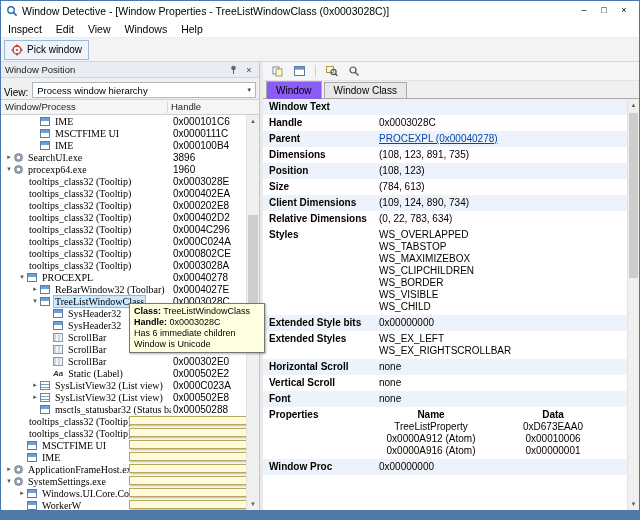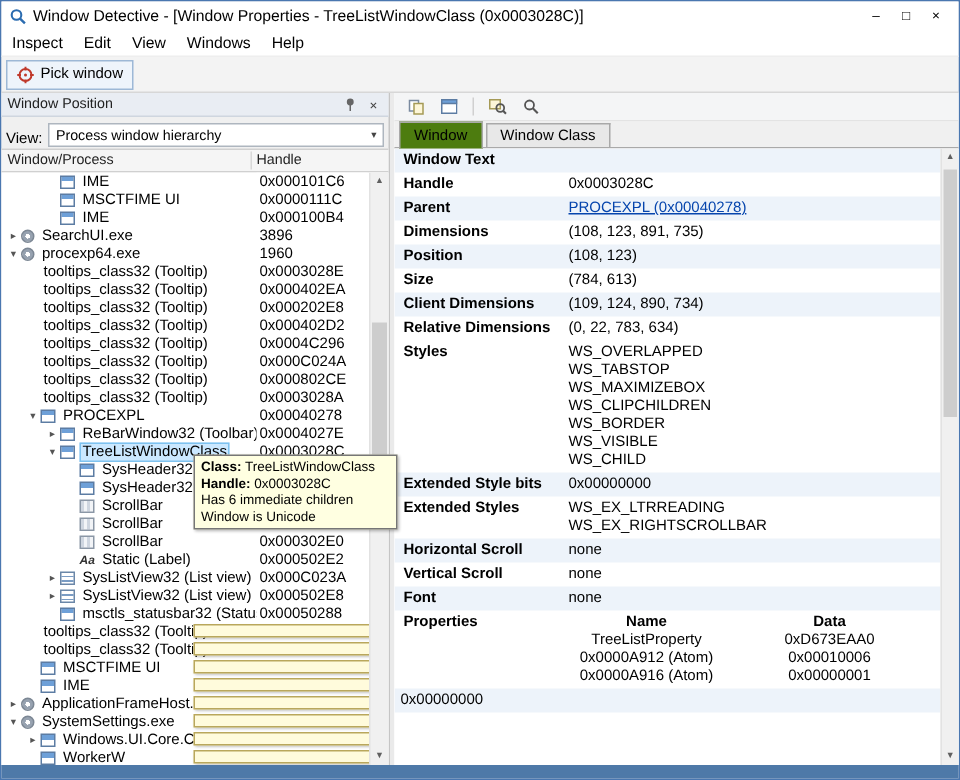--- a/index.html
+++ b/index.html
@@ -36,41 +36,41 @@
   .trow{height:12px;display:flex;align-items:center;position:relative;font-size:10px;color:#000;white-space:nowrap;}
   .ind{flex:none;display:inline-block;height:1px;}
   .arrow{width:10px;flex:none;text-align:center;font-size:7px;color:#555;}
   .ticon{width:10px;height:9px;flex:none;margin-right:3px;box-sizing:border-box;display:inline-flex;align-items:center;justify-content:center;}
   .ticon.window{border:1px solid #5c7ca3;background:linear-gradient(#6ea0d8 0 3px,#fff 3px);}
   .ticon.tooltip{border:1px solid #b9a75c;background:#fffbdc;}
   .ticon.process{border:1px solid #7c8794;border-radius:50%;background:radial-gradient(circle,#fff 0 1.5px,#97a2b0 1.6px);width:9px;height:9px;}
   .ticon.scroll{border:1px solid #8b97a6;background:repeating-linear-gradient(90deg,#cfd6e0 0 2px,#f2f4f7 2px 4px);}
   .ticon.list{border:1px solid #6b87a8;background:repeating-linear-gradient(#fff 0 2px,#7a9cc4 2px 3px);}
   .ticon.label{border:none;background:none;width:auto;min-width:10px;font-size:8px;font-weight:bold;font-style:italic;color:#333;}
-  .tlabel{padding:0 2px;line-height:11px;}
+  .tlabel{padding:0 2px;line-height:11px;font-family:Liberation Serif, serif;}
   .sel .tlabel{background:#cbe8ff;border:1px solid #7ec2ef;padding:0 1px;}
   .thandle{position:absolute;left:170px;top:0;height:100%;display:flex;align-items:center;background:#fff;padding-left:2px;min-width:72px;}
   
   .vscroll{position:absolute;right:0;top:0;bottom:0;width:13px;background:#f0f0f0;border-left:1px solid #e2e2e2;box-sizing:border-box;}
   .sarrow{height:12px;display:flex;align-items:center;justify-content:center;font-size:6px;color:#606060;}
   .sarrow.down{position:absolute;bottom:0;left:0;right:0;}
   .sthumb{position:absolute;left:1px;right:1px;background:#cdcdcd;}
   
   .tooltip{position:absolute;left:128px;top:241px;width:126px;background:#ffffe1;border:1px solid #767676;font-size:9px;line-height:11px;padding:2px 4px;z-index:9;box-shadow:1px 1px 2px rgba(0,0,0,.3);color:#000;}
   .tt-l{font-weight:bold;}
   
   .splitter{width:3px;flex:none;background:#eaeaea;cursor:col-resize;}
   
   .rightpanel{flex:1;min-width:0;background:#fff;display:flex;flex-direction:column;position:relative;}
   .ptoolbar{height:18px;background:#f4f5f6;display:flex;align-items:center;gap:3px;padding:0 5px;border-bottom:1px solid #e3e3e3;flex:none;}
   .pt-btn{width:17px;height:15px;display:flex;align-items:center;justify-content:center;border:1px solid transparent;}
   .pt-sep{width:1px;height:12px;background:#d0d0d0;margin:0 3px;}
   .tabs{height:17px;background:#f0f0f0;display:flex;align-items:flex-end;padding-left:3px;border-bottom:1px solid #a9a9a9;flex:none;}
   .tab{height:15px;padding:0 9px;font-size:10px;display:flex;align-items:center;border:1px solid #a9a9a9;border-bottom:none;background:#e8e8e8;margin-right:2px;color:#000;}
-  .tab.active{background:#4d7c0f;height:17px;margin-bottom:-1px;z-index:2;}
+  .tab.active{background:#8b5cf6;height:17px;margin-bottom:-1px;z-index:2;}
   .gridwrap{flex:1;position:relative;overflow:hidden;background:#fff;}
   .grid{position:absolute;left:0;top:0;bottom:0;right:12px;overflow:hidden;}
   .prow{display:flex;font-size:10px;color:#000;}
   .prow.alt{background:#edf3fa;}
   .pname{width:112px;flex:none;font-weight:bold;padding:2px 6px;line-height:12px;box-sizing:border-box;}
   .pval{flex:1;padding:2px 4px;line-height:12px;min-height:12px;}
   .plink{color:#0645ad;text-decoration:underline;}
   .stbl{display:grid;grid-template-columns:104px auto;text-align:center;}
   .sth{font-weight:bold;line-height:12px;}
   .std{line-height:12px;}
@@ -478,21 +478,21 @@
                 <div>WS_CHILD</div>
               </div>
             </div>
             <div class="prow alt">
               <div class="pname">Extended Style bits</div>
               <div class="pval">0x00000000</div>
             </div>
             <div class="prow">
               <div class="pname">Extended Styles</div>
               <div class="pval">
-                <div>WS_EX_LTRREADING</div>
+                <div>WS_EX_LEFT</div>
                 <div>WS_EX_RIGHTSCROLLBAR</div>
               </div>
             </div>
             <div class="prow alt">
               <div class="pname">Horizontal Scroll</div>
               <div class="pval">none</div>
             </div>
             <div class="prow">
               <div class="pname">Vertical Scroll</div>
               <div class="pval">none</div>
@@ -510,20 +510,21 @@
                   <div class="std">TreeListProperty</div>
                   <div class="std">0xD673EAA0</div>
                   <div class="std">0x0000A912 (Atom)</div>
                   <div class="std">0x00010006</div>
                   <div class="std">0x0000A916 (Atom)</div>
                   <div class="std">0x00000001</div>
                 </div>
               </div>
             </div>
             <div class="prow alt">
+              <div class="pname">Window Proc</div>
               <div class="pval">0x00000000</div>
             </div>
           </div>
         <div class="rvscroll">
           <div class="sarrow">▲</div>
           <div class="sthumb" style="top:14px;height:165px;"></div>
           <div class="sarrow down">▼</div>
         </div>
       </div>
     </div>

